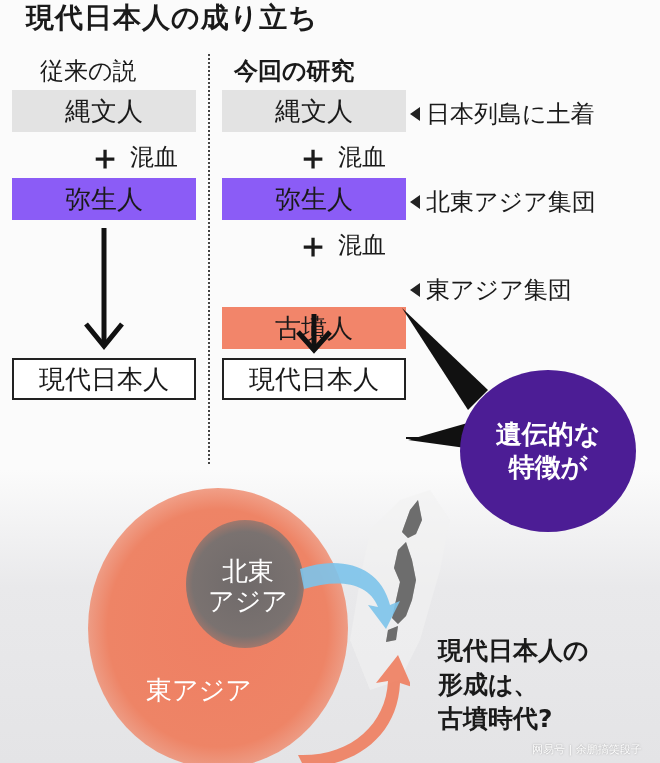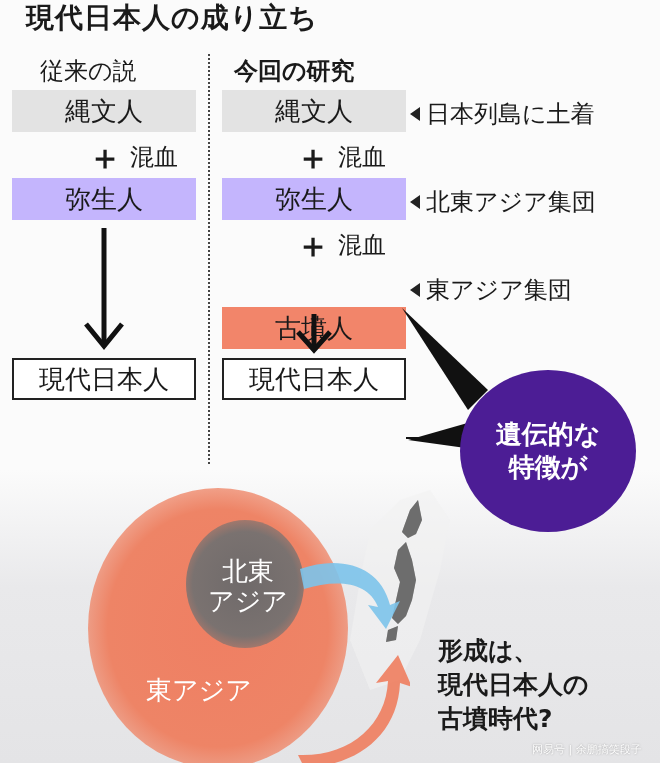--- a/index.html
+++ b/index.html
@@ -5,21 +5,21 @@
   html,body{margin:0;padding:0;}
   body{width:660px;height:763px;position:relative;overflow:hidden;background:#fbfbfb;font-family:"DejaVu Sans",sans-serif;color:#1a1a1a;}
   .abs{position:absolute;}
   .title{left:26px;top:0px;font-size:28px;font-weight:bold;letter-spacing:1px;line-height:36px;}
   .colhead{top:56px;font-size:24px;line-height:30px;}
   .colhead.left{left:40px;font-weight:normal;}
   .colhead.right{left:234px;font-weight:bold;}
   .divider{left:208px;top:54px;height:410px;border-left:2px dotted #444;}
   .box{display:flex;align-items:center;justify-content:center;font-size:26px;line-height:1;box-sizing:border-box;}
   .gray{background:#e3e3e3;}
-  .blue{background:#c4b5fd;}
+  .blue{background:#8b5cf6;}
   .salmon{background:#f2856a;font-weight:normal;margin-top:41px;}
   .outline{background:#fff;border:2px solid #222;text-align:right;}
   .mix{font-size:24px;display:flex;align-items:center;gap:8px;}
   .plus{font-size:34px;font-weight:bold;line-height:1;}
   .note{font-size:24px;display:flex;align-items:center;gap:6px;}
   .tri{width:0;height:0;border-top:7px solid transparent;border-bottom:7px solid transparent;border-right:10px solid #222;}
   .bubble{left:460px;top:370px;width:175px;width:176px;height:162px;border-radius:50%;background:#4c1d95;color:#fff;font-weight:bold;font-size:26px;line-height:33px;display:flex;align-items:center;justify-content:center;text-align:center;}
   .mapbg{left:0;top:470px;width:660px;height:293px;background:linear-gradient(180deg,#fbfbfb 0%,#e9e9eb 40%,#e4e4e6 100%);}
   .blob-e{left:88px;top:488px;width:260px;height:280px;border-radius:50%;background:radial-gradient(ellipse at center,#ef7f63 0%,#ee8466 60%,rgba(240,140,110,0.6) 80%,rgba(240,150,120,0) 100%);}
   .blob-ne{left:186px;top:520px;width:118px;height:128px;border-radius:50%;background:radial-gradient(circle,#6f6a6a 0%,#7a7270 60%,rgba(140,110,100,0) 100%);}
@@ -115,17 +115,17 @@
   <line x1="8" y1="138" x2="70" y2="138" stroke="#111" stroke-width="2"></line>
 </svg>
 <div class="abs bubble">
   <div>
     <div>遺伝的な</div>
     <div>特徴が</div>
   </div>
 </div>
 
 <div class="abs question">
+  <div>現代日本人の</div>
   <div>形成は、</div>
-  <div>現代日本人の</div>
   <div>古墳時代?</div>
 </div>
 <div class="abs credit">网易号 | 余鹏搞笑段子</div>
 
 </body></html>

